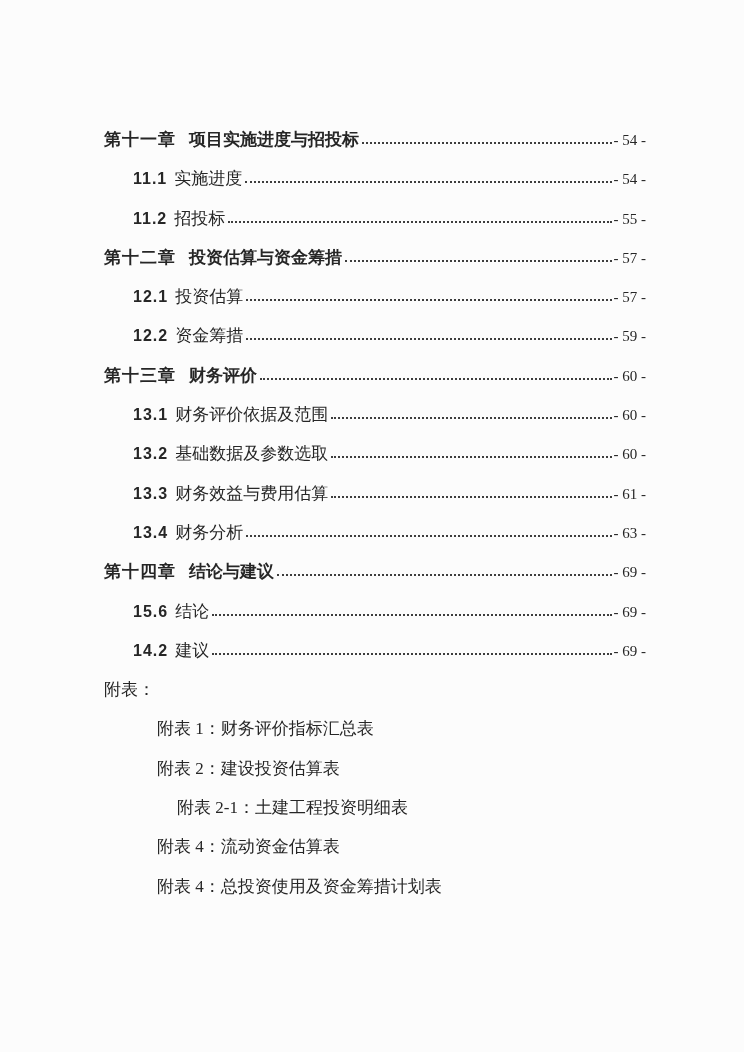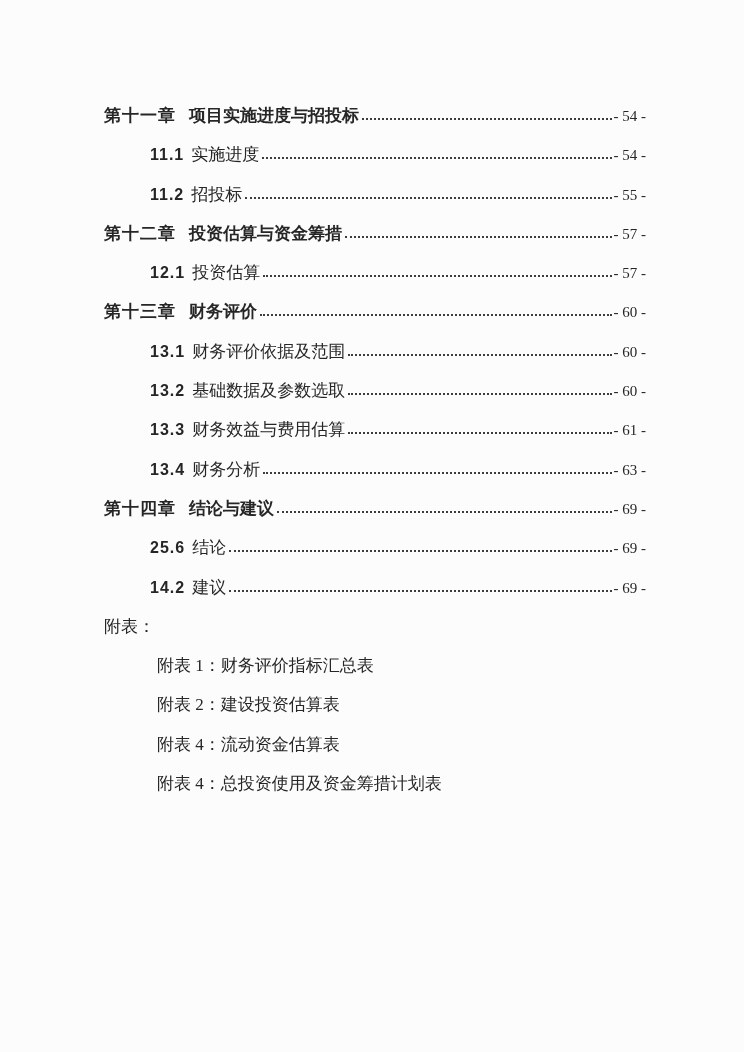--- a/index.html
+++ b/index.html
@@ -7,32 +7,32 @@
     background: #fcfcfc;
     font-family: "Liberation Serif", serif;
   }
   .page {
     position: relative;
     width: 744px;
     height: 1052px;
     box-sizing: border-box;
     background: #fcfcfc;
     color: #262626;
-    padding: 96px 98px 0 104px;
+    padding: 120px 98px 0 104px;
     overflow: hidden;
     font-size: 17px;
   }
   .toc-row {
     display: flex;
     align-items: baseline;
     height: 39.3px;
     line-height: 39.3px;
     white-space: nowrap;
   }
-  .toc-row.section { margin-left: 46px; text-align: right; }
+  .toc-row.section { margin-left: 29px; text-align: right; }
   .num {
     font-family: "Liberation Sans", sans-serif;
     letter-spacing: 1px;
     flex: 0 0 auto;
   }
   .toc-row.chapter .num {
     font-weight: 700;
     margin-right: 13px;
   }
   .toc-row.section .num {
@@ -108,20 +108,26 @@
     <span class="pagenum">- 57 -</span>
   </div>
 
   <div class="toc-row section">
     <span class="num">12.1</span>
     <span class="title">投资估算</span>
     <span class="leader"></span>
     <span class="pagenum">- 57 -</span>
   </div>
 
+  <div class="toc-row section">
+    <span class="num">12.2</span>
+    <span class="title">资金筹措</span>
+    <span class="leader"></span>
+    <span class="pagenum">- 59 -</span>
+  </div>
 
   <div class="toc-row chapter">
     <span class="num">第十三章</span>
     <span class="title">财务评价</span>
     <span class="leader"></span>
     <span class="pagenum">- 60 -</span>
   </div>
 
   <div class="toc-row section">
     <span class="num">13.1</span>
@@ -154,21 +160,21 @@
 
 
   <div class="toc-row chapter">
     <span class="num">第十四章</span>
     <span class="title">结论与建议</span>
     <span class="leader"></span>
     <span class="pagenum">- 69 -</span>
   </div>
 
   <div class="toc-row section">
-    <span class="num">25.6</span>
+    <span class="num">15.6</span>
     <span class="title">结论</span>
     <span class="leader"></span>
     <span class="pagenum">- 69 -</span>
   </div>
 
   <div class="toc-row section">
     <span class="num">14.2</span>
     <span class="title">建议</span>
     <span class="leader"></span>
     <span class="pagenum">- 69 -</span>
@@ -180,20 +186,23 @@
     </div>
     <div id="appendix-list">
   <div class="appendix-row indent-1">
     <span>附表 1：财务评价指标汇总表</span>
   </div>
 
   <div class="appendix-row indent-1">
     <span>附表 2：建设投资估算表</span>
   </div>
 
+  <div class="appendix-row indent-2">
+    <span>附表 2-1：土建工程投资明细表</span>
+  </div>
 
   <div class="appendix-row indent-1">
     <span>附表 4：流动资金估算表</span>
   </div>
 
   <div class="appendix-row indent-1">
     <span>附表 4：总投资使用及资金筹措计划表</span>
   </div>
 </div>
   </section>

